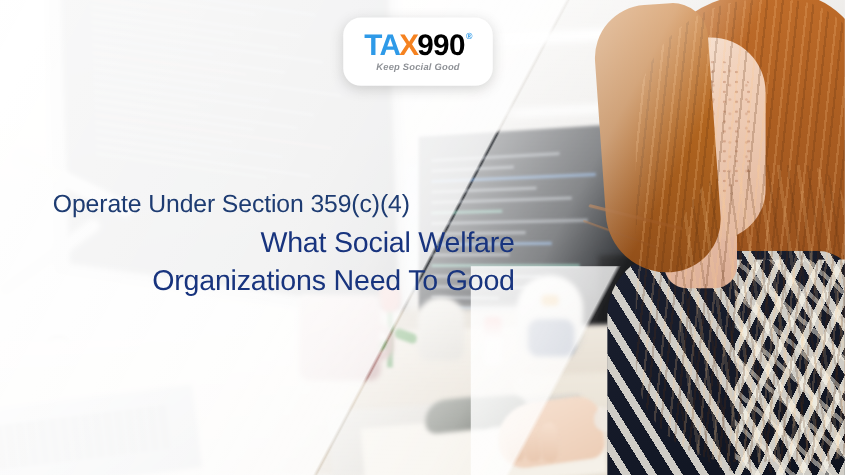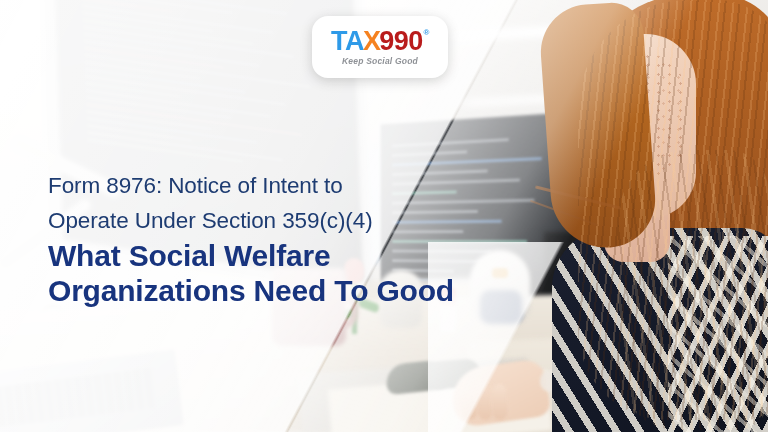--- a/index.html
+++ b/index.html
@@ -391,45 +391,46 @@
     align-items:center; justify-content:center;
     gap:1px;
   }
   .logo-word {
     display:flex; align-items:flex-start;
     font-size:27px; font-weight:700; letter-spacing:-.6px;
     line-height:1;
   }
   .logo-ta { color:#2e9ae8; }
   .logo-x  { color:#f58220; margin:0 -1px; }
-  .logo-990{ color:#b91c1c; }
+  .logo-990{ color:#000000; }
   .logo-r  { font-size:8px; color:#2e9ae8; line-height:1; margin-top:1px; margin-left:1px; }
   .logo-tag {
     font-size:8.5px; font-style:italic; font-weight:600;
     color:#8e9196; letter-spacing:.2px;
   }
 
   
   .headline {
     position:absolute; left:48px; top:168px;
     width:420px;
   }
   .hl-line {
     font-size:22.5px;
     line-height:35px;
     color:#1e3c72;
     font-weight:400;
     letter-spacing:-.1px;
     white-space:nowrap;
   }
   .hl-line.bold {
-    font-weight:700;
+    font-weight:400;
     color:#18347e;
-    font-size:30px;
+    font-size:26px;
     letter-spacing:-.2px;
+    text-align:right;
   }
 </style>
 </head>
 <body>
 
 <div class="banner">
 
   <div class="photo">
     <div class="bg-base"></div>
 
@@ -568,19 +569,18 @@
     <div class="logo-word">
       <span class="logo-ta">TA</span>
       <span class="logo-x">X</span>
       <span class="logo-990">990</span>
       <span class="logo-r">®</span>
     </div>
     <div class="logo-tag">Keep Social Good</div>
   </div>
 
   <div class="headline">
-    <div class="hl-line">Form 8976: Notice of Intent to</div>
     <div class="hl-line">Operate Under Section 359(c)(4)</div>
     <div class="hl-line bold">What Social Welfare</div>
     <div class="hl-line bold">Organizations Need To Good</div>
   </div>
 
 </div>
 
 </body></html>

